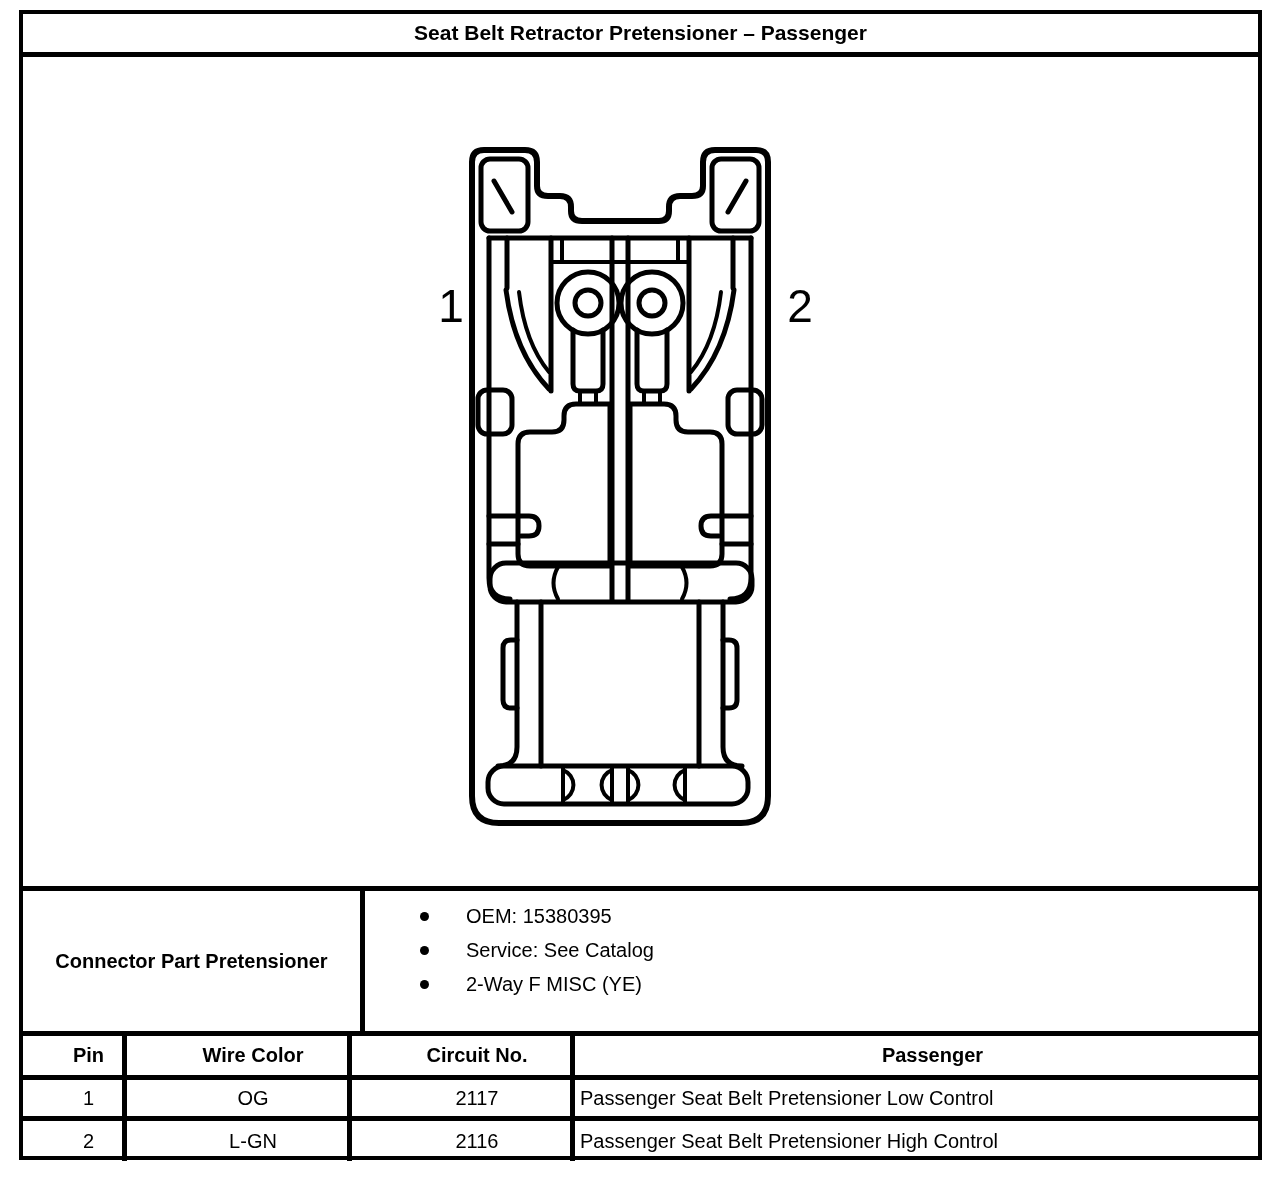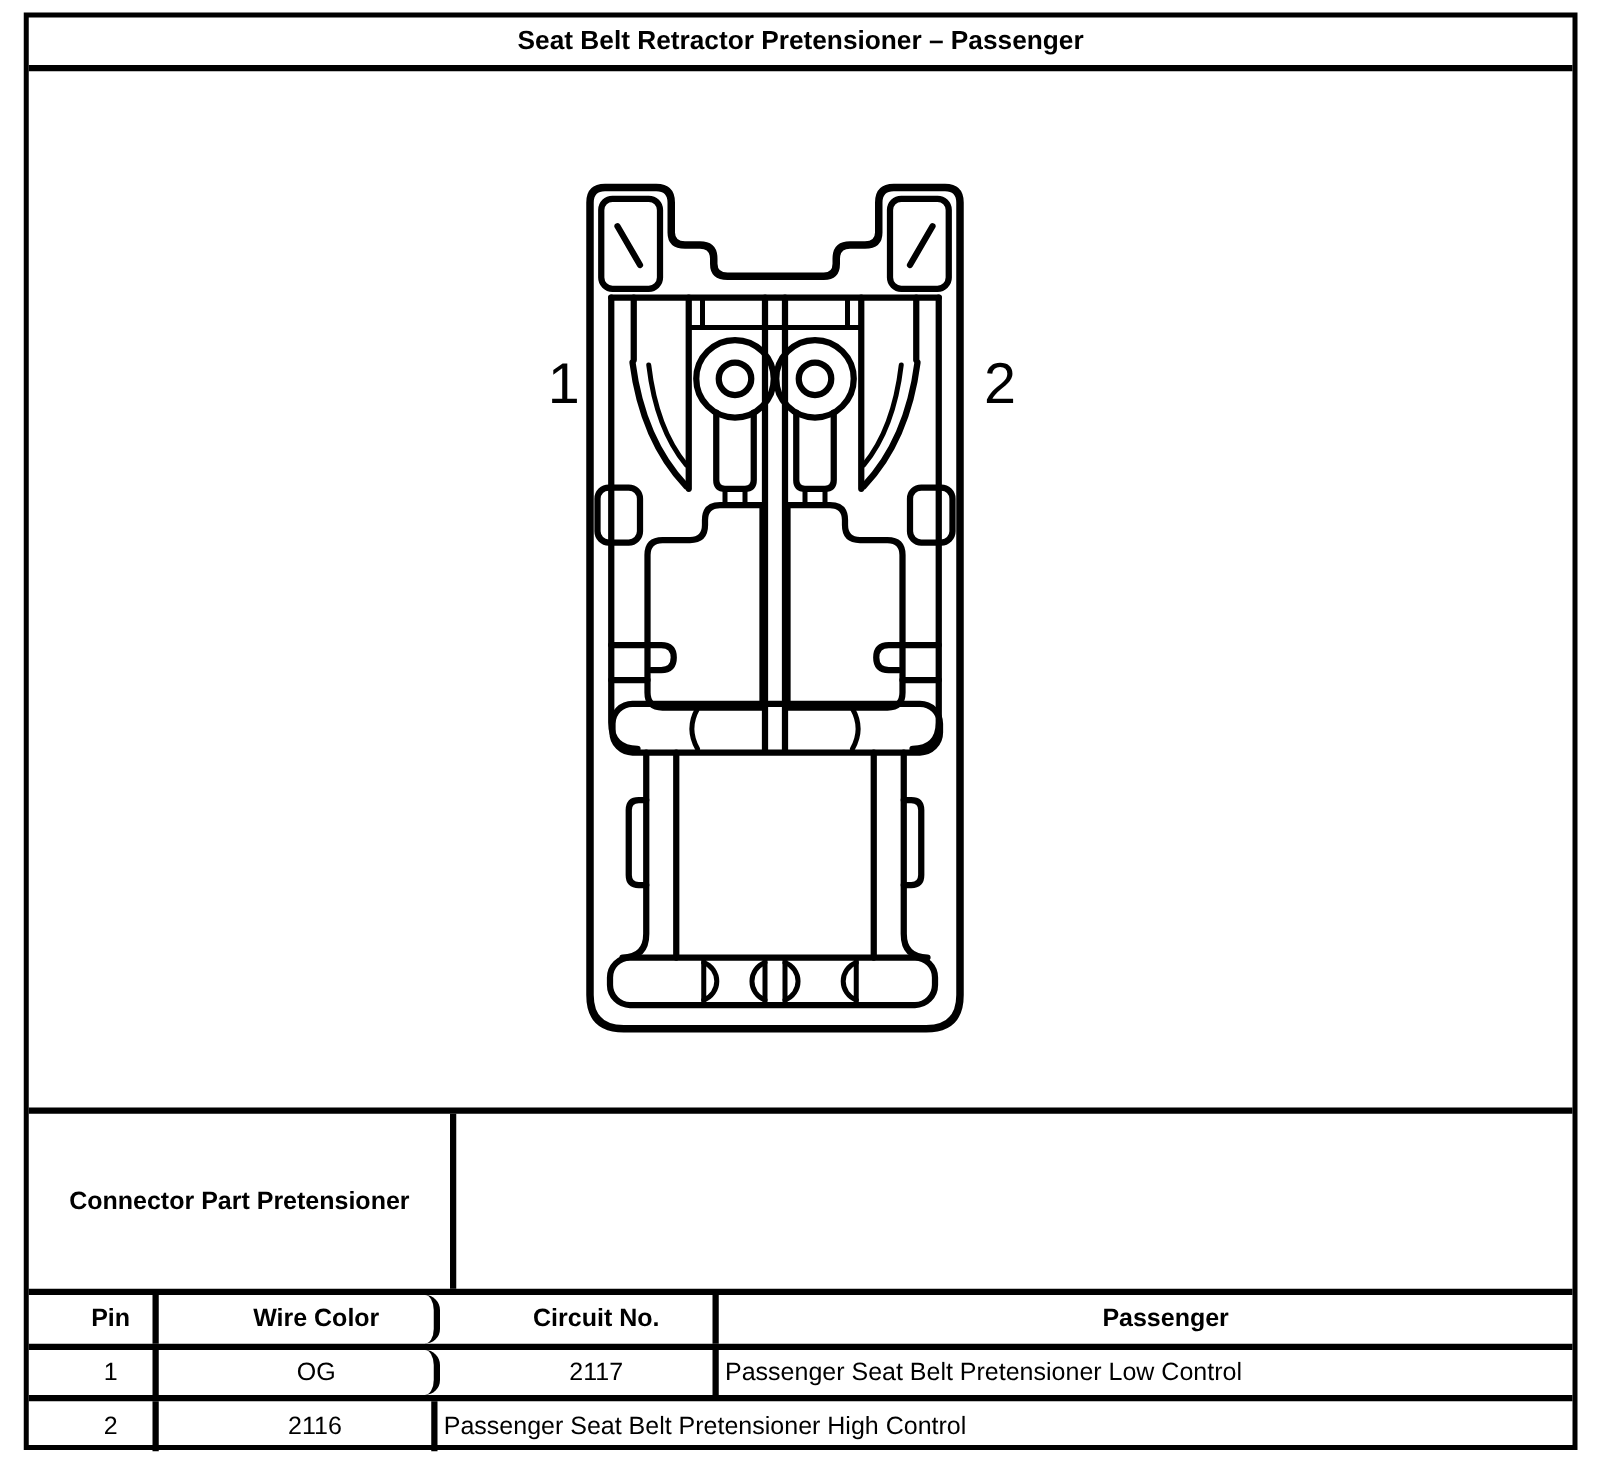--- a/index.html
+++ b/index.html
@@ -22,21 +22,21 @@
   .bullet-dot{width:9px;height:9px;border-radius:50%;background:#000;
               flex:none;margin-right:37px;}
   .bullet-text{font-size:20px;}
   .tbl-row{display:flex;align-items:stretch;}
   .hdr-row{height:44px;border-bottom:5px solid #000;}
   .data-row1{height:41px;border-bottom:5px solid #000;}
   .data-row2{height:40px;}
   .cell{box-sizing:border-box;display:flex;align-items:center;
         justify-content:center;font-size:20px;overflow:hidden;padding-left:32px;}
   .c-pin{width:104px;border-right:5px solid #000;}
-  .c-wire{width:225px;border-right:5px solid #000;border-radius:12px;}
+  .c-wire{width:225px;border-right:5px solid #000;}
   .c-circuit{width:223px;border-right:5px solid #000;}
   .c-func{flex:1;}
   .hdr-row .cell{font-weight:bold;}
   .func-left{justify-content:flex-start;padding-left:5px;}
   svg .ln{fill:none;stroke:#000;stroke-linecap:round;stroke-linejoin:round;}
   svg text{font-family:"Liberation Sans","DejaVu Sans",sans-serif;}
 </style>
 </head>
 <body>
 
@@ -118,36 +118,51 @@
 
         <text x="451" y="322" font-size="46" text-anchor="middle" fill="#000">1</text>
         <text x="800" y="322" font-size="46" text-anchor="middle" fill="#000">2</text>
       </svg>
     </div>
 
     <div class="row info-row">
       <div class="info-label-cell">
         <span class="info-label">Connector Part Pretensioner</span>
       </div>
+      <div class="info-bullets">
+        <div class="bullet-line">
+          <span class="bullet-dot"></span>
+          <span class="bullet-text">OEM: 15380395</span>
+        </div>
+        <div class="bullet-line">
+          <span class="bullet-dot"></span>
+          <span class="bullet-text">Service: See Catalog</span>
+        </div>
+        <div class="bullet-line">
+          <span class="bullet-dot"></span>
+          <span class="bullet-text">2-Way F MISC (YE)</span>
+        </div>
+      </div>
     </div>
 
     <div class="row tbl-row hdr-row">
       <div class="cell c-pin">Pin</div>
       <div class="cell c-wire">Wire Color</div>
       <div class="cell c-circuit">Circuit No.</div>
       <div class="cell c-func">Passenger</div>
     </div>
 
     <div class="row tbl-row data-row1">
       <div class="cell c-pin">1</div>
       <div class="cell c-wire">OG</div>
       <div class="cell c-circuit">2117</div>
       <div class="cell c-func func-left">Passenger Seat Belt Pretensioner Low Control</div>
     </div>
 
     <div class="row tbl-row data-row2">
       <div class="cell c-pin">2</div>
+      <div class="cell c-wire">L-GN</div>
       <div class="cell c-circuit">2116</div>
       <div class="cell c-func func-left">Passenger Seat Belt Pretensioner High Control</div>
     </div>
 
   </div>
 </div>
 
 </body></html>

